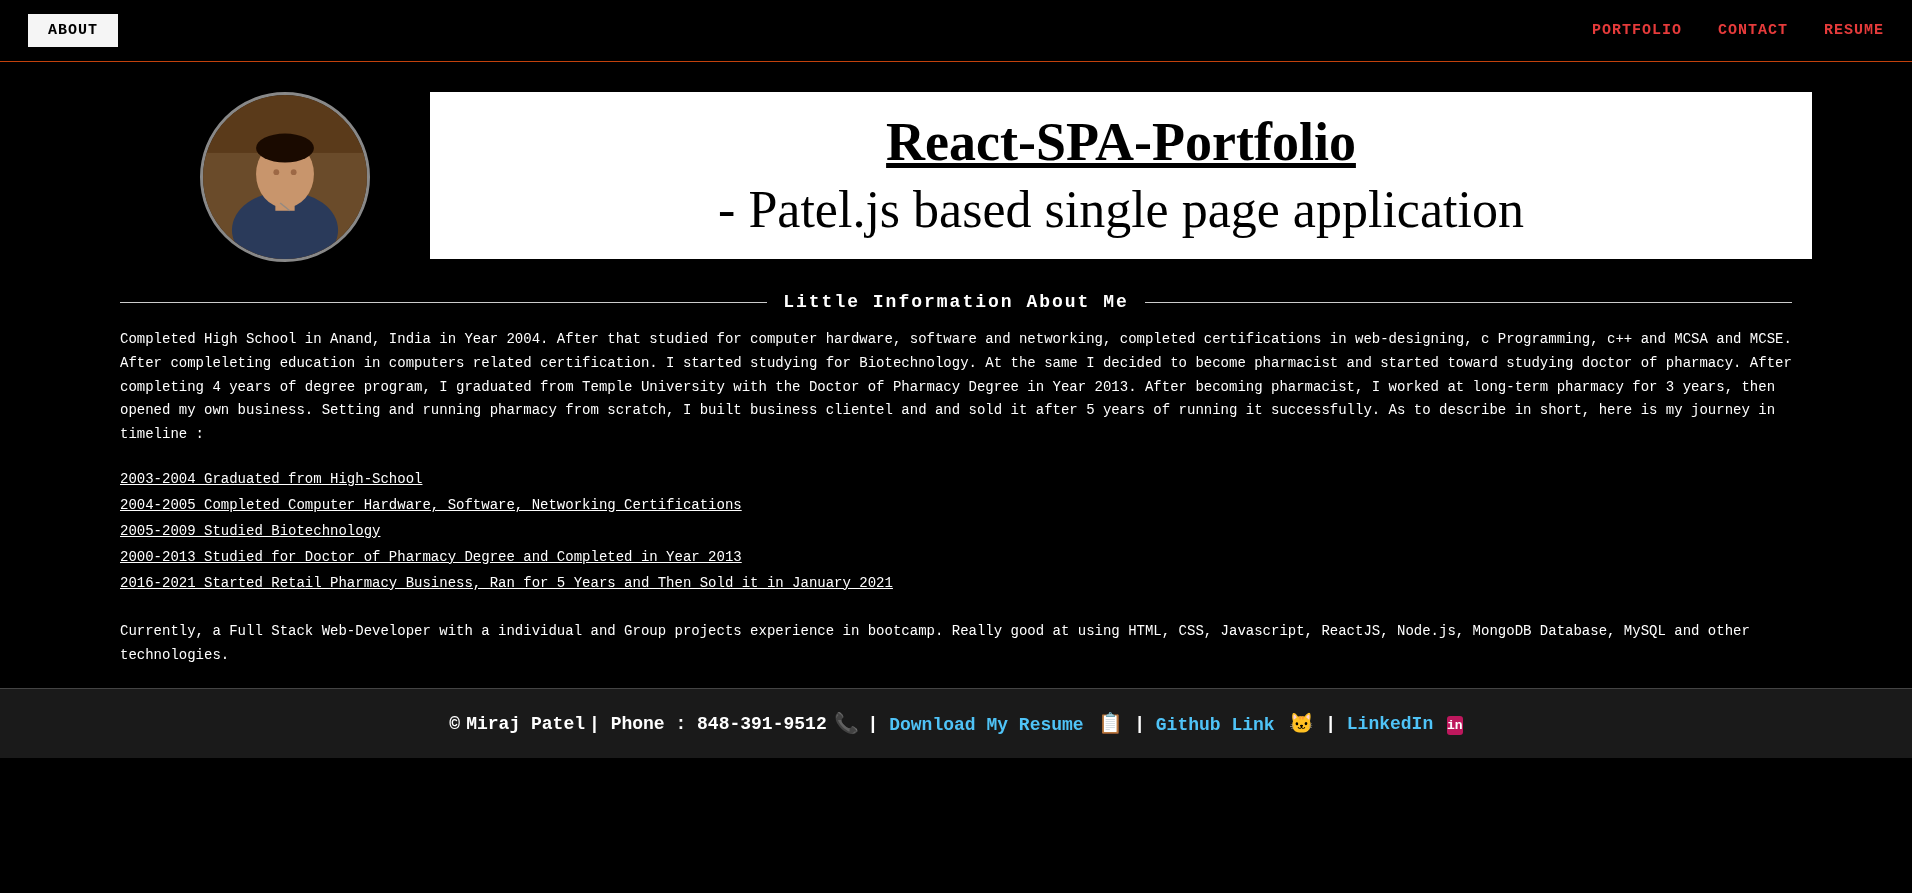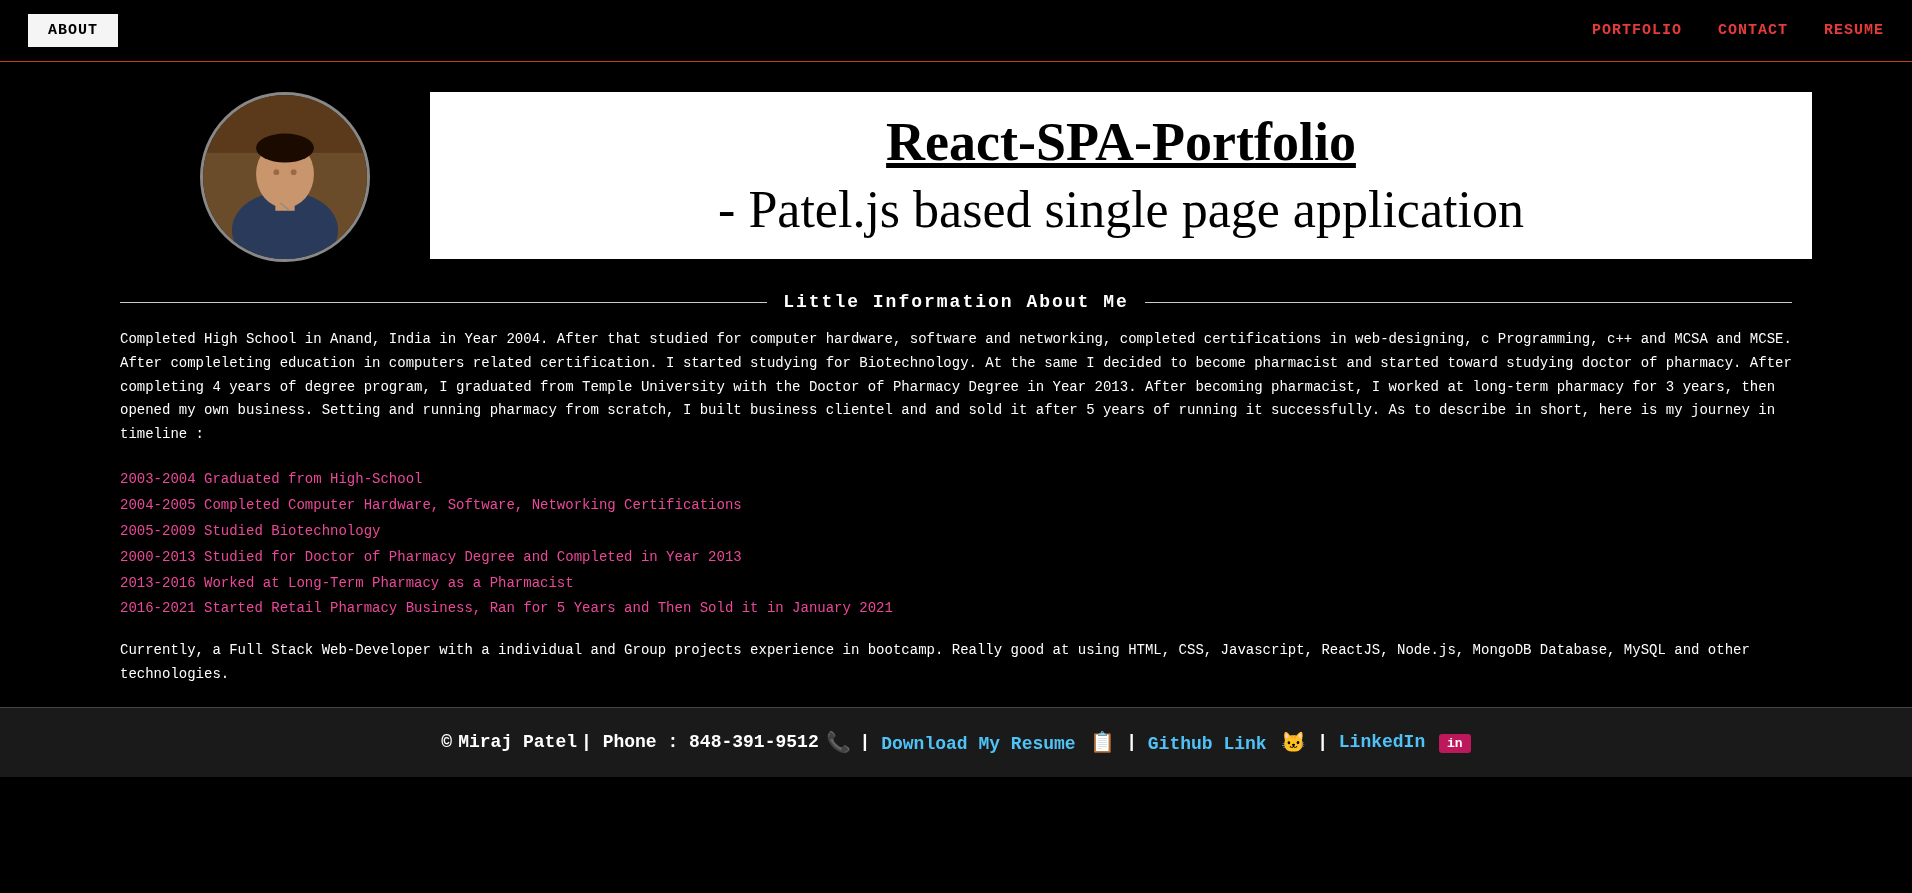--- a/index.html
+++ b/index.html
@@ -139,22 +139,23 @@
       font-size: 14px;
       line-height: 1.7;
       color: #fff;
       margin-bottom: 20px;
     }
 
     .timeline-list {
       font-family: 'Courier New', Courier, monospace;
       font-size: 14px;
       line-height: 1.85;
-      color: #ec4899;
-      margin-bottom: 17px;
+      color: #ffffff;
+      margin-bottom: 24px;
+      text-decoration: underline;
     }
 
     .about-current {
       font-family: 'Courier New', Courier, monospace;
       font-size: 14px;
       line-height: 1.7;
       color: #fff;
     }
 
     
@@ -217,21 +218,21 @@
       color: #4fc3f7;
       text-decoration: none;
       cursor: pointer;
     }
 
     .footer-linkedin-icon {
       background: #be185d;
       color: #fff;
       font-size: 13px;
       font-weight: bold;
-      padding: 2px 8px;
+      padding: 2px 0;
       border-radius: 3px;
       margin-left: 3px;
     }
   </style>
 </head>
 <body>
 
 <header>
   <button class="nav-about-btn">ABOUT</button>
   <nav class="nav-right">
@@ -280,21 +281,20 @@
     <div class="heading-line"></div>
   </div>
 
   <div class="about-bio">Completed High School in Anand, India in Year 2004. After that studied for computer hardware, software and networking, completed certifications in web-designing, c Programming, c++ and MCSA and MCSE. After compleleting education in computers related certification. I started studying for Biotechnology. At the same I decided to become pharmacist and started toward studying doctor of pharmacy. After completing 4 years of degree program, I graduated from Temple University with the Doctor of Pharmacy Degree in Year 2013. After becoming pharmacist, I worked at long-term pharmacy for 3 years, then opened my own business. Setting and running pharmacy from scratch, I built business clientel and and sold it after 5 years of running it successfully. As to describe in short, here is my journey in timeline :</div>
 
   <div class="timeline-list" id="timeline-container">
       <div>2003-2004 Graduated from High-School</div>
       <div>2004-2005 Completed Computer Hardware, Software, Networking Certifications</div>
       <div>2005-2009 Studied Biotechnology</div>
       <div>2000-2013 Studied for Doctor of Pharmacy Degree and Completed in Year 2013</div>
-      <div>2013-2016 Worked at Long-Term Pharmacy as a Pharmacist</div>
       <div>2016-2021 Started Retail Pharmacy Business, Ran for 5 Years and Then Sold it in January 2021</div>
     </div>
 
   <div class="about-current">Currently, a Full Stack Web-Developer with a individual and Group projects experience in bootcamp. Really good at using HTML, CSS, Javascript, ReactJS, Node.js, MongoDB Database, MySQL and other technologies.</div>
 </div>
 
 <footer>
   <span class="footer-copyright">©</span>
   <span class="footer-name">Miraj Patel</span>
   <span>|</span>

